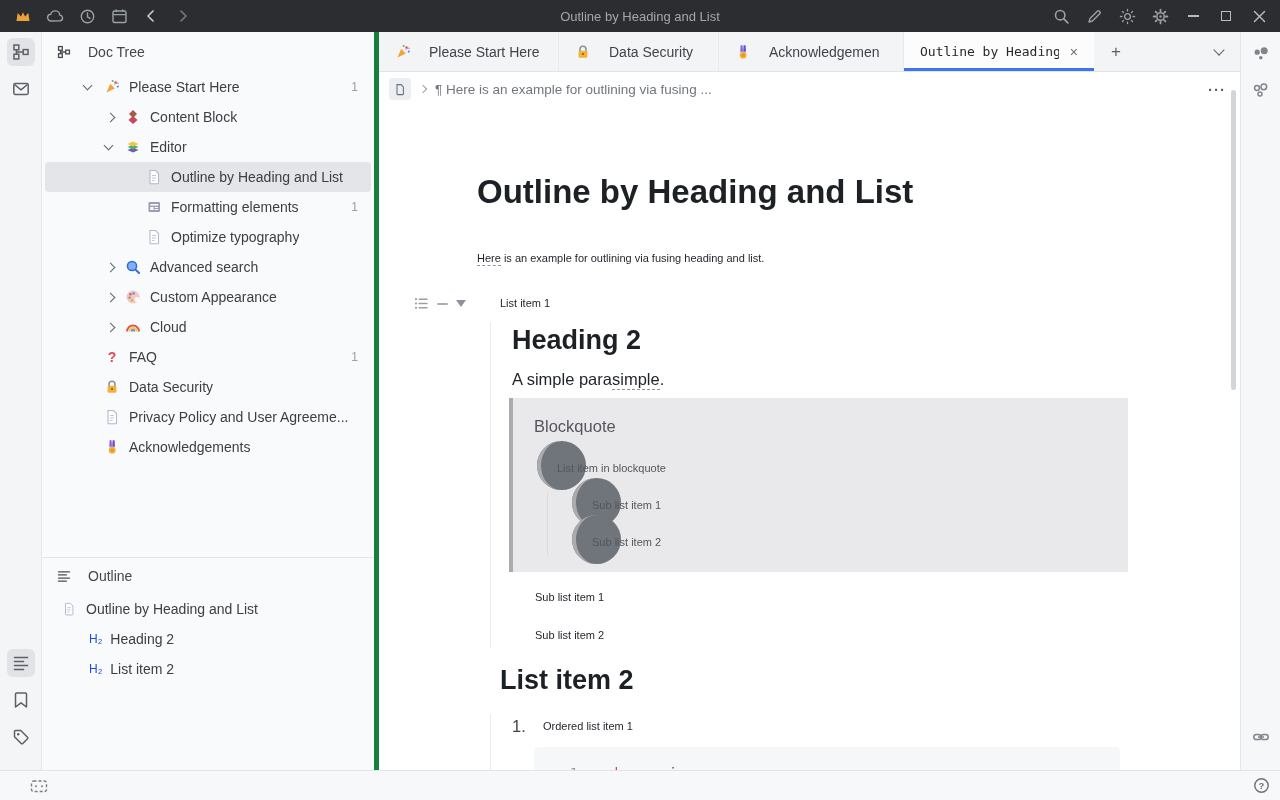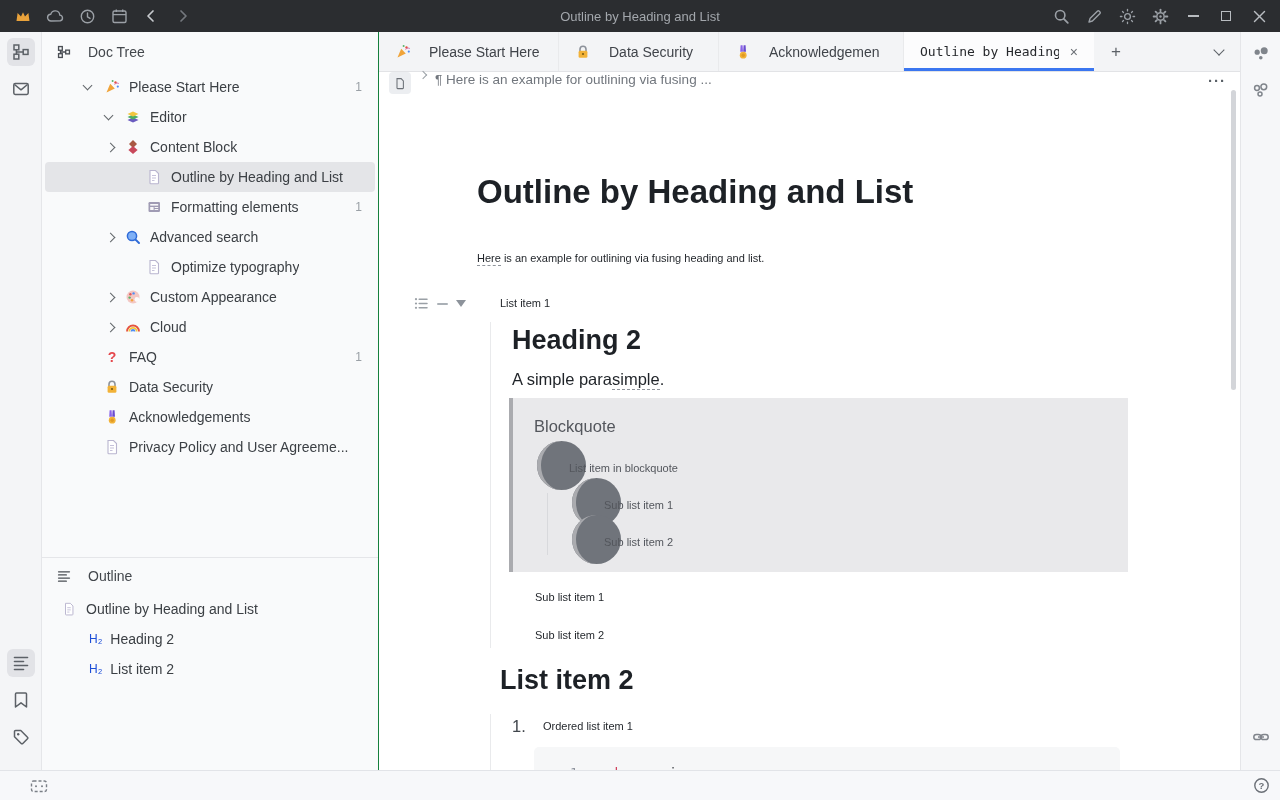--- a/index.html
+++ b/index.html
@@ -23,21 +23,21 @@
   .dock-left { width:42px; flex:none; background:#f4f5f7; border-right:1px solid #e5e6e9;
                display:flex; flex-direction:column; align-items:center; padding:6px 0 10px; }
   .dock-right { width:40px; flex:none; background:#f6f7f9; border-left:1px solid #e5e6e9;
                 display:flex; flex-direction:column; align-items:center; padding:8px 0 10px; }
   .dock-btn { width:28px; height:28px; border-radius:6px; display:flex; align-items:center;
               justify-content:center; color:#5c6167; margin-bottom:9px; }
   .dock-btn.active { background:#e2e3e7; }
   .dock-spacer { flex:1; }
 
   
-  .side-panel { width:337px; flex:none; background:#f9fafb; border-right:1px solid #15803d;
+  .side-panel { width:337px; flex:none; background:#f9fafb; border-right:5px solid #15803d;
                 display:flex; flex-direction:column; overflow:hidden;gap:16px; }
   .doctree { flex:1; overflow:hidden; }
   .panel-header { height:40px; display:flex; align-items:center; padding-left:14px; gap:7px;
                   color:#43474c; font-size:14px; }
   .tree-row { height:30px; display:flex; align-items:center; font-size:14px; color:#3c4045;
               margin:0 3px; border-radius:4px; }
   .tree-row.selected { background:#e4e5e8; }
   .chev { width:24px; height:30px; display:flex; align-items:center; flex:none; }
   .chev i { width:7px; height:7px; border-right:1.6px solid #606569; border-bottom:1.6px solid #606569;
             transform:rotate(45deg); margin-left:4px; margin-top:-3px; }
@@ -57,21 +57,21 @@
          border-right:1px solid #e9eaec; flex:none; }
   .tab .tab-label { white-space:nowrap; overflow:hidden; }
   .tab.clip .tab-label { max-width:118px; }
   .tab.active { background:#fcfcfd; box-shadow:inset 0 -3px 0 #3b76f0; border-right:none; }
   .tab.active .tab-label { font-family:"DejaVu Sans Mono", monospace; font-size:13px; color:#26282c; max-width:152px; }
   .tab-close { color:#6b6f75; font-size:14px; margin-left:2px; }
   .tab-plus { width:44px; display:flex; align-items:center; justify-content:center; color:#5c6167; font-size:17px; }
   .tab-more { margin-left:auto; width:42px; display:flex; align-items:center; justify-content:center; color:#5c6167; }
   .tab-more i { width:8px; height:8px; border-right:1.5px solid #5c6167; border-bottom:1.5px solid #5c6167; transform:rotate(45deg); margin-top:-4px; }
 
-  .breadcrumbbar { height:34px; flex:none; display:flex; padding:0 14px 0 10px; gap:7px; background:#fff; }
+  .breadcrumbbar { height:34px; flex:none; display:flex; align-items:center; padding:0 14px 0 10px; gap:7px; background:#fff; }
   .bc-docbtn { width:22px; height:22px; border-radius:4px; background:#eceef1; display:flex; align-items:center; justify-content:center; color:#6b7077; flex:none; }
   .bc-chev { width:6px; height:6px; border-right:1.4px solid #9aa0a6; border-bottom:1.4px solid #9aa0a6; transform:rotate(-45deg); flex:none; margin:0 2px; }
   .bc-text { color:#71767d; font-size:13.5px; white-space:nowrap; overflow:hidden; flex:1; }
   .bc-more { color:#596066; font-size:15px; letter-spacing:1px; font-weight:bold; }
 
   .content { flex:1; overflow:hidden; position:relative; background:#fff; }
   .doc { padding:66px 0 0 98px; width:760px; color:#1f2328; }
   .doc-h1 { font-size:33px; line-height:40px; font-weight:bold; color:#1d2126; }
   .intro { margin-top:34px; font-size:11px; line-height:25px; }
   .ref-link { border-bottom:1.5px dashed #8f949b; padding-bottom:1px; }
@@ -83,21 +83,21 @@
   .litext { font-size:11px; line-height:25px; }
   .gutter { position:absolute; left:-63px; top:5px; display:flex; align-items:center; gap:8px; color:#9aa0a6; }
   .gut-dash { width:11px; height:2px; background:#aab0b6; border-radius:1px; }
   .gut-tri { width:0; height:0; border-left:5px solid transparent; border-right:5px solid transparent; border-top:7px solid #8d939b; }
   .nested { margin-left:13px; border-left:1px solid #e9eaec; padding-left:21px; margin-top:6px; }
   .doc-h2 { font-size:27px; line-height:36px; font-weight:bold; color:#1d2126; }
   .para { margin-top:9px; font-size:16.5px; line-height:25px; }
   .bq { margin-top:6px; margin-left:-3px; width:619px; background:#e9e9eb; border-left:4px solid #aaabaf;
         padding:15px 24px 17px 21px; color:#53565c; }
   .bq-line { font-size:16.5px; line-height:26px; }
-  .bq .lirow { margin-top:17px;gap:12px; }
+  .bq .lirow { margin-top:17px; }
   .bq .nested { border-left:1px solid #d8d9dc; margin-top:0; }
   .bq .nested .lirow { margin-top:12px; }
   .subrow { margin-top:13px; }
   .li2row { margin-top:14px; }
   .nested2 { margin-top:16px; }
   .ordrow { display:flex; }
   .ordmark { width:31px; flex:none; font-size:16.5px; line-height:25px; color:#41464c; }
   .codeblock { margin-top:8px; margin-left:22px; width:586px; height:130px; background:#f6f7f8; border-radius:5px;
                padding:16px 0 0 36px; font-family:"DejaVu Sans Mono", monospace; font-size:13px; line-height:20px; }
   .ln { color:#8e939d; margin-right:13px; }
@@ -284,43 +284,43 @@
                 <circle cx="11.5" cy="3.5" r="1.2" fill="#e5533f"></circle>
                 <circle cx="13.8" cy="7.6" r="1.1" fill="#4e8df5"></circle>
                 <circle cx="8.6" cy="1.9" r="1" fill="#58b368"></circle>
                 <path d="M10.5 5.5 c1.5-1.5 3-1.8 4.3-1" stroke="#d46fb0" fill="none" stroke-width="1"></path>
               </svg>
             </span>
           <span class="tlabel">Please Start Here</span>
           <span class="tbadge">1</span>
         </div>
         <div class="tree-row" style="padding-left:56px">
+          <span class="chev right">
+              <i></i>
+            </span>
+          <span class="ticon">
+              <svg width="16" height="16" viewBox="0 0 16 16">
+                <path d="M8 1 L12 5 L8 9 L4 5 Z" fill="#a85843"></path>
+                <path d="M8 7 L12.6 11 L8 15 L3.4 11 Z" fill="#c8485b"></path>
+              </svg>
+            </span>
+          <span class="tlabel">Content Block</span>
+        </div>
+        <div class="tree-row" style="padding-left:56px">
           <span class="chev">
               <i></i>
             </span>
           <span class="ticon">
               <svg width="16" height="16" viewBox="0 0 16 16">
                 <path d="M2.5 11 L8 8.6 L13.5 11 L8 13.6 Z" fill="#6a5bbf"></path>
                 <path d="M2.5 8 L8 5.6 L13.5 8 L8 10.6 Z" fill="#4fae62"></path>
                 <path d="M2.5 5 L8 2.4 L13.5 5 L8 7.6 Z" fill="#f2c63f"></path>
               </svg>
             </span>
           <span class="tlabel">Editor</span>
-        </div>
-        <div class="tree-row" style="padding-left:56px">
-          <span class="chev right">
-              <i></i>
-            </span>
-          <span class="ticon">
-              <svg width="16" height="16" viewBox="0 0 16 16">
-                <path d="M8 1 L12 5 L8 9 L4 5 Z" fill="#a85843"></path>
-                <path d="M8 7 L12.6 11 L8 15 L3.4 11 Z" fill="#c8485b"></path>
-              </svg>
-            </span>
-          <span class="tlabel">Content Block</span>
         </div>
         <div class="tree-row selected" style="padding-left:77px">
           <span class="chev"></span>
           <span class="ticon">
               <svg width="16" height="16" viewBox="0 0 16 16">
                 <path d="M4 1.5 h5.5 L12.5 4.5 V14 a.8.8 0 0 1 -.8.8 H4.8 A.8.8 0 0 1 4 14 Z" fill="#fff" stroke="#b9b5cf" stroke-width="1.1"></path>
                 <path d="M6 6.5h4M6 9h4M6 11.5h2.5" stroke="#c6c2da" stroke-width="1.1"></path>
               </svg>
             </span>
           <span class="tlabel">Outline by Heading and List</span>
@@ -332,41 +332,41 @@
                 <rect x="2.5" y="3" width="11.5" height="10" rx="1.2" fill="#a09bb4"></rect>
                 <rect x="4.2" y="5" width="8" height="1.6" fill="#fff" opacity=".92"></rect>
                 <rect x="4.2" y="8" width="3.4" height="3" fill="#fff" opacity=".92"></rect>
                 <rect x="8.6" y="8" width="3.6" height="1" fill="#fff" opacity=".92"></rect>
                 <rect x="8.6" y="10" width="3.6" height="1" fill="#fff" opacity=".92"></rect>
               </svg>
             </span>
           <span class="tlabel">Formatting elements</span>
           <span class="tbadge">1</span>
         </div>
+        <div class="tree-row" style="padding-left:77px">
+          <span class="chev"></span>
+          <span class="ticon">
+              <svg width="16" height="16" viewBox="0 0 16 16">
+                <path d="M4 1.5 h5.5 L12.5 4.5 V14 a.8.8 0 0 1 -.8.8 H4.8 A.8.8 0 0 1 4 14 Z" fill="#fff" stroke="#b9b5cf" stroke-width="1.1"></path>
+                <path d="M6 6.5h4M6 9h4M6 11.5h2.5" stroke="#c6c2da" stroke-width="1.1"></path>
+              </svg>
+            </span>
+          <span class="tlabel">Optimize typography</span>
+        </div>
         <div class="tree-row" style="padding-left:56px">
           <span class="chev right">
               <i></i>
             </span>
           <span class="ticon">
               <svg width="16" height="16" viewBox="0 0 16 16">
                 <circle cx="7" cy="7" r="4.6" fill="#7fb0f6" stroke="#2f6bd8" stroke-width="1.5"></circle>
                 <line x1="10.6" y1="10.6" x2="14" y2="14" stroke="#2f6bd8" stroke-width="2" stroke-linecap="round"></line>
               </svg>
             </span>
           <span class="tlabel">Advanced search</span>
-        </div>
-        <div class="tree-row" style="padding-left:77px">
-          <span class="chev"></span>
-          <span class="ticon">
-              <svg width="16" height="16" viewBox="0 0 16 16">
-                <path d="M4 1.5 h5.5 L12.5 4.5 V14 a.8.8 0 0 1 -.8.8 H4.8 A.8.8 0 0 1 4 14 Z" fill="#fff" stroke="#b9b5cf" stroke-width="1.1"></path>
-                <path d="M6 6.5h4M6 9h4M6 11.5h2.5" stroke="#c6c2da" stroke-width="1.1"></path>
-              </svg>
-            </span>
-          <span class="tlabel">Optimize typography</span>
         </div>
         <div class="tree-row" style="padding-left:56px">
           <span class="chev right">
               <i></i>
             </span>
           <span class="ticon">
               <svg width="16" height="16" viewBox="0 0 16 16">
                 <circle cx="8" cy="8" r="6.5" fill="#f3c7c3"></circle>
                 <circle cx="11.9" cy="10.5" r="2.4" fill="#fcfbfb"></circle>
                 <circle cx="5.4" cy="5.2" r="1.2" fill="#e0595f"></circle>
@@ -408,37 +408,37 @@
                 <rect x="3.6" y="6.8" width="8.8" height="7" rx="1.4" fill="#f2b237"></rect>
                 <circle cx="8" cy="10" r="1.1" fill="#7a5b12"></circle>
               </svg>
             </span>
           <span class="tlabel">Data Security</span>
         </div>
         <div class="tree-row" style="padding-left:35px">
           <span class="chev"></span>
           <span class="ticon">
               <svg width="16" height="16" viewBox="0 0 16 16">
+                <path d="M4 1.5 h5.5 L12.5 4.5 V14 a.8.8 0 0 1 -.8.8 H4.8 A.8.8 0 0 1 4 14 Z" fill="#fff" stroke="#b9b5cf" stroke-width="1.1"></path>
+                <path d="M6 6.5h4M6 9h4M6 11.5h2.5" stroke="#c6c2da" stroke-width="1.1"></path>
+              </svg>
+            </span>
+          <span class="tlabel">Privacy Policy and User Agreeme...</span>
+        </div>
+        <div class="tree-row" style="padding-left:35px">
+          <span class="chev"></span>
+          <span class="ticon">
+              <svg width="16" height="16" viewBox="0 0 16 16">
                 <path d="M5.6 1.2 h2 l.4 6.6 h-2.8 Z" fill="#8a63e8"></path>
                 <path d="M8.6 1.2 h2 l.4 6.6 H8.2 Z" fill="#6a4ccf"></path>
                 <circle cx="8.2" cy="11.2" r="3.4" fill="#f2b237"></circle>
                 <circle cx="8.2" cy="11.2" r="1.7" fill="#e09a25"></circle>
               </svg>
             </span>
           <span class="tlabel">Acknowledgements</span>
-        </div>
-        <div class="tree-row" style="padding-left:35px">
-          <span class="chev"></span>
-          <span class="ticon">
-              <svg width="16" height="16" viewBox="0 0 16 16">
-                <path d="M4 1.5 h5.5 L12.5 4.5 V14 a.8.8 0 0 1 -.8.8 H4.8 A.8.8 0 0 1 4 14 Z" fill="#fff" stroke="#b9b5cf" stroke-width="1.1"></path>
-                <path d="M6 6.5h4M6 9h4M6 11.5h2.5" stroke="#c6c2da" stroke-width="1.1"></path>
-              </svg>
-            </span>
-          <span class="tlabel">Privacy Policy and User Agreeme...</span>
         </div>
       </div>
 
       <div class="outline-panel">
         <div class="panel-header">
           <span class="ticon">
             <svg width="14" height="13" viewBox="0 0 18 16">
                 <g stroke="#4a4e54" stroke-width="1.7" stroke-linecap="round">
                   <line x1="2" y1="2" x2="16" y2="2"></line>
                   <line x1="2" y1="6" x2="12" y2="6"></line>

